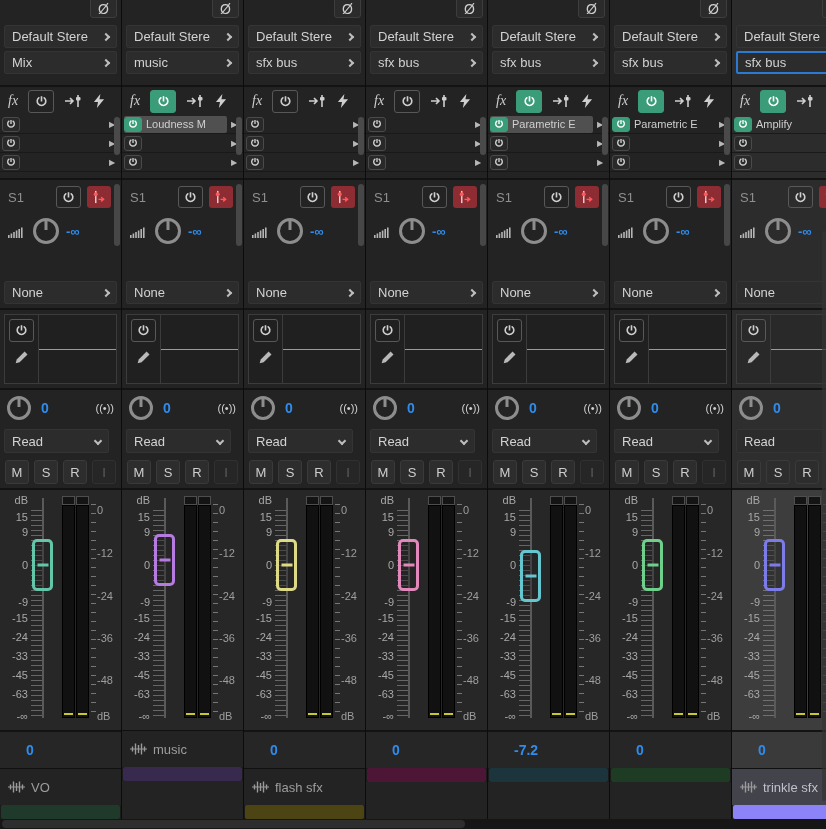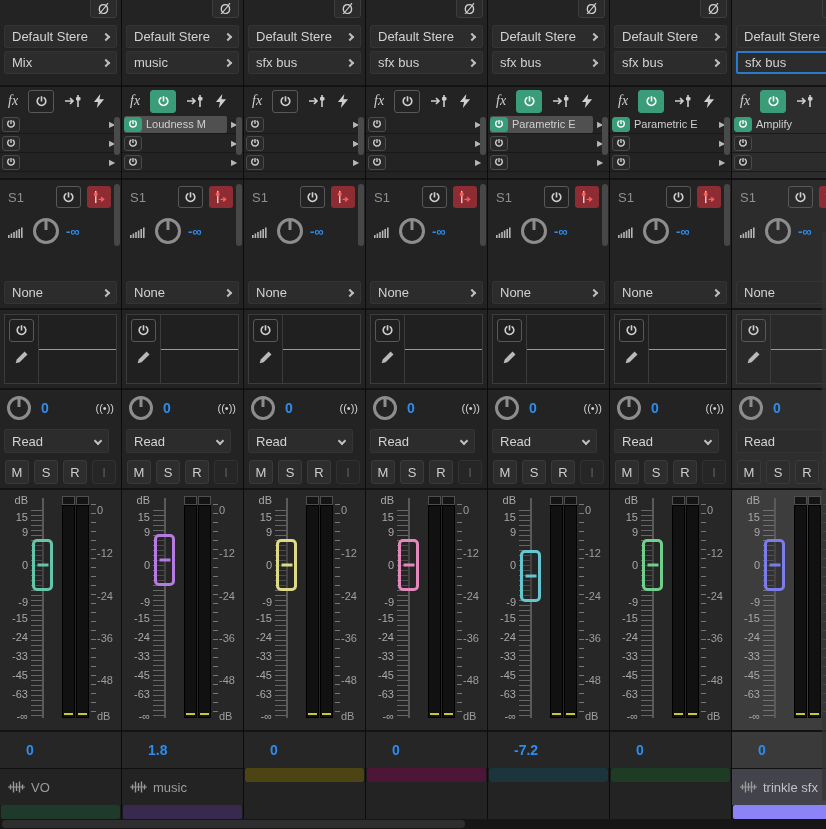--- a/index.html
+++ b/index.html
@@ -563,23 +563,20 @@
       <div class="meter-col">
             <span style="top: 20px;">0</span>
             <span style="top: 63px;">-12</span>
             <span style="top: 106px;">-24</span>
             <span style="top: 148px;">-36</span>
             <span style="top: 190px;">-48</span>
             <span style="top: 226px;">dB</span>
           </div>
     </div>
 
-    <div class="sec-value">
-      <span class="vol">1.8</span>
-    </div>
 
     <div class="sec-name">
       <svg class="wave-icon" width="17" height="12" viewBox="0 0 17 12">
         <g stroke="currentColor" stroke-width="1.4">
           <path d="M0 6 h17" stroke-width="1"></path>
           <path d="M2.5 3.5 v5"></path>
               <path d="M5.5 0.5 v11"></path>
               <path d="M8.5 2 v8"></path>
               <path d="M11.5 0.5 v11"></path>
               <path d="M14.5 3.5 v5"></path>
@@ -795,20 +792,33 @@
             <span style="top: 148px;">-36</span>
             <span style="top: 190px;">-48</span>
             <span style="top: 226px;">dB</span>
           </div>
     </div>
 
     <div class="sec-value">
       <span class="vol">0</span>
     </div>
 
+    <div class="sec-name">
+      <svg class="wave-icon" width="17" height="12" viewBox="0 0 17 12">
+        <g stroke="currentColor" stroke-width="1.4">
+          <path d="M0 6 h17" stroke-width="1"></path>
+          <path d="M2.5 3.5 v5"></path>
+              <path d="M5.5 0.5 v11"></path>
+              <path d="M8.5 2 v8"></path>
+              <path d="M11.5 0.5 v11"></path>
+              <path d="M14.5 3.5 v5"></path>
+        </g>
+      </svg>
+      <span class="track-name">flash sfx</span>
+    </div>
 
     <div class="sec-color">
       <div class="track-colorbar" style="background: rgb(77, 68, 20);"></div>
     </div>
 
   </div>
 
   <div class="strip">
 
     <div class="sec-io">

